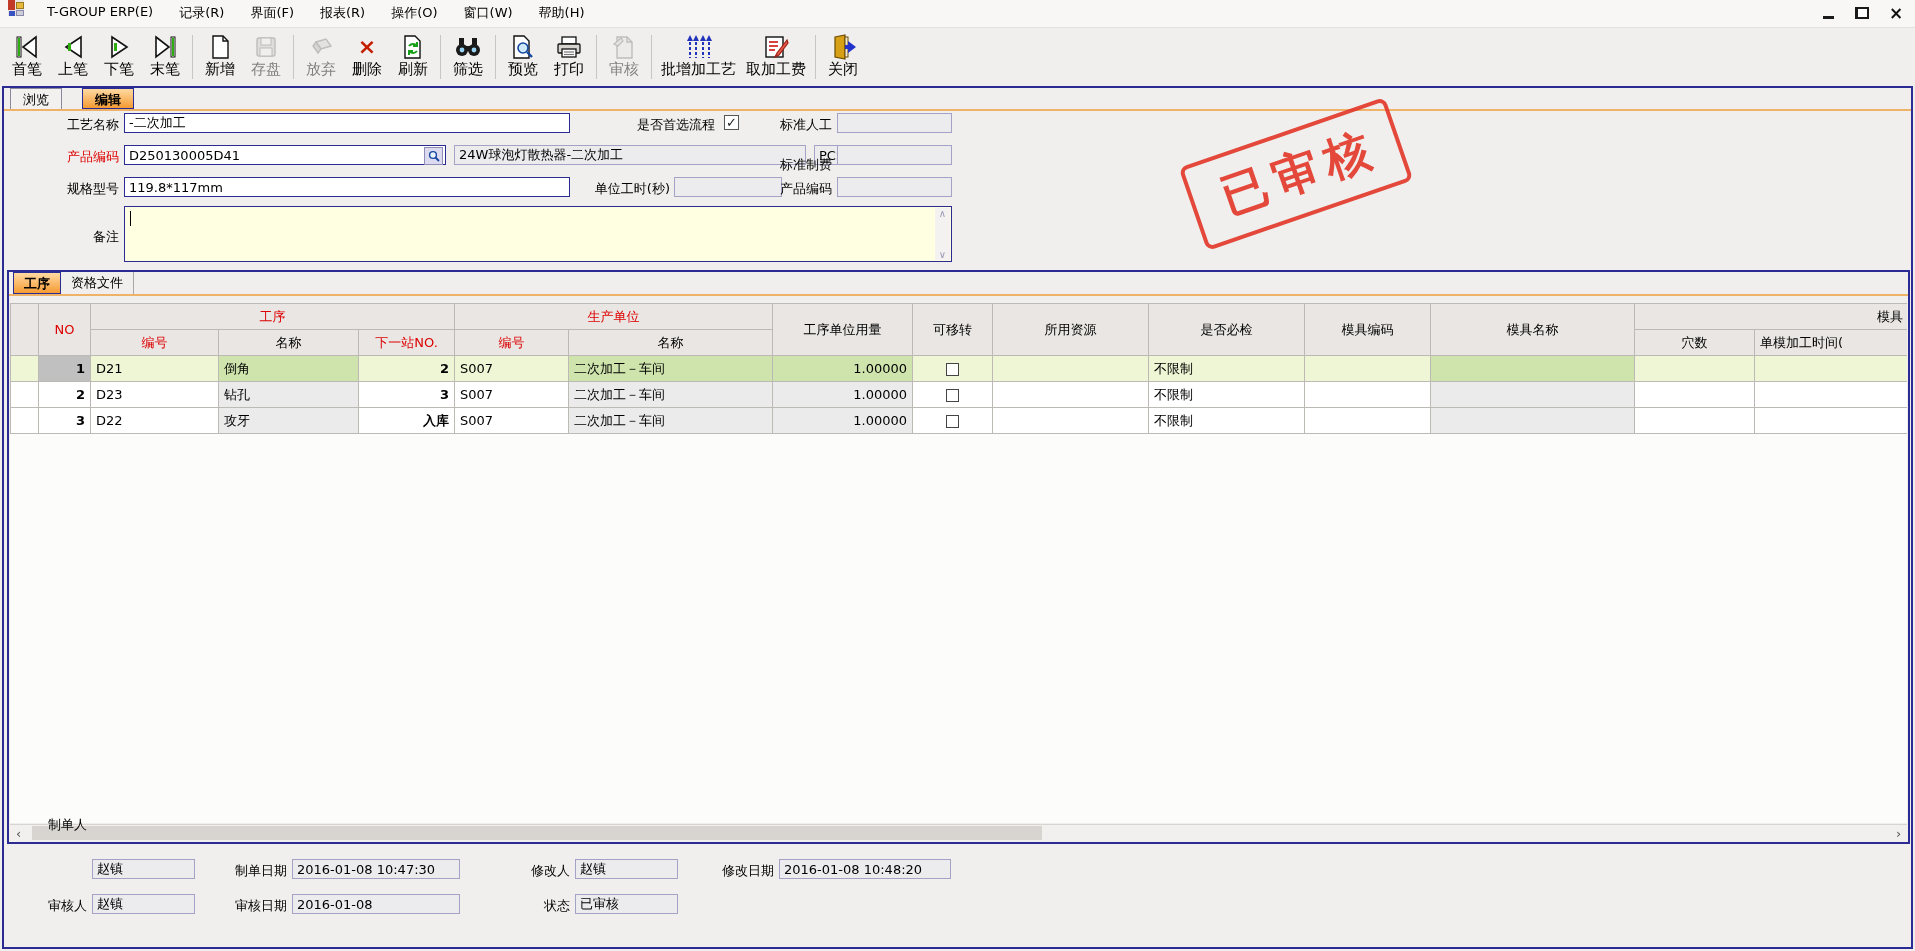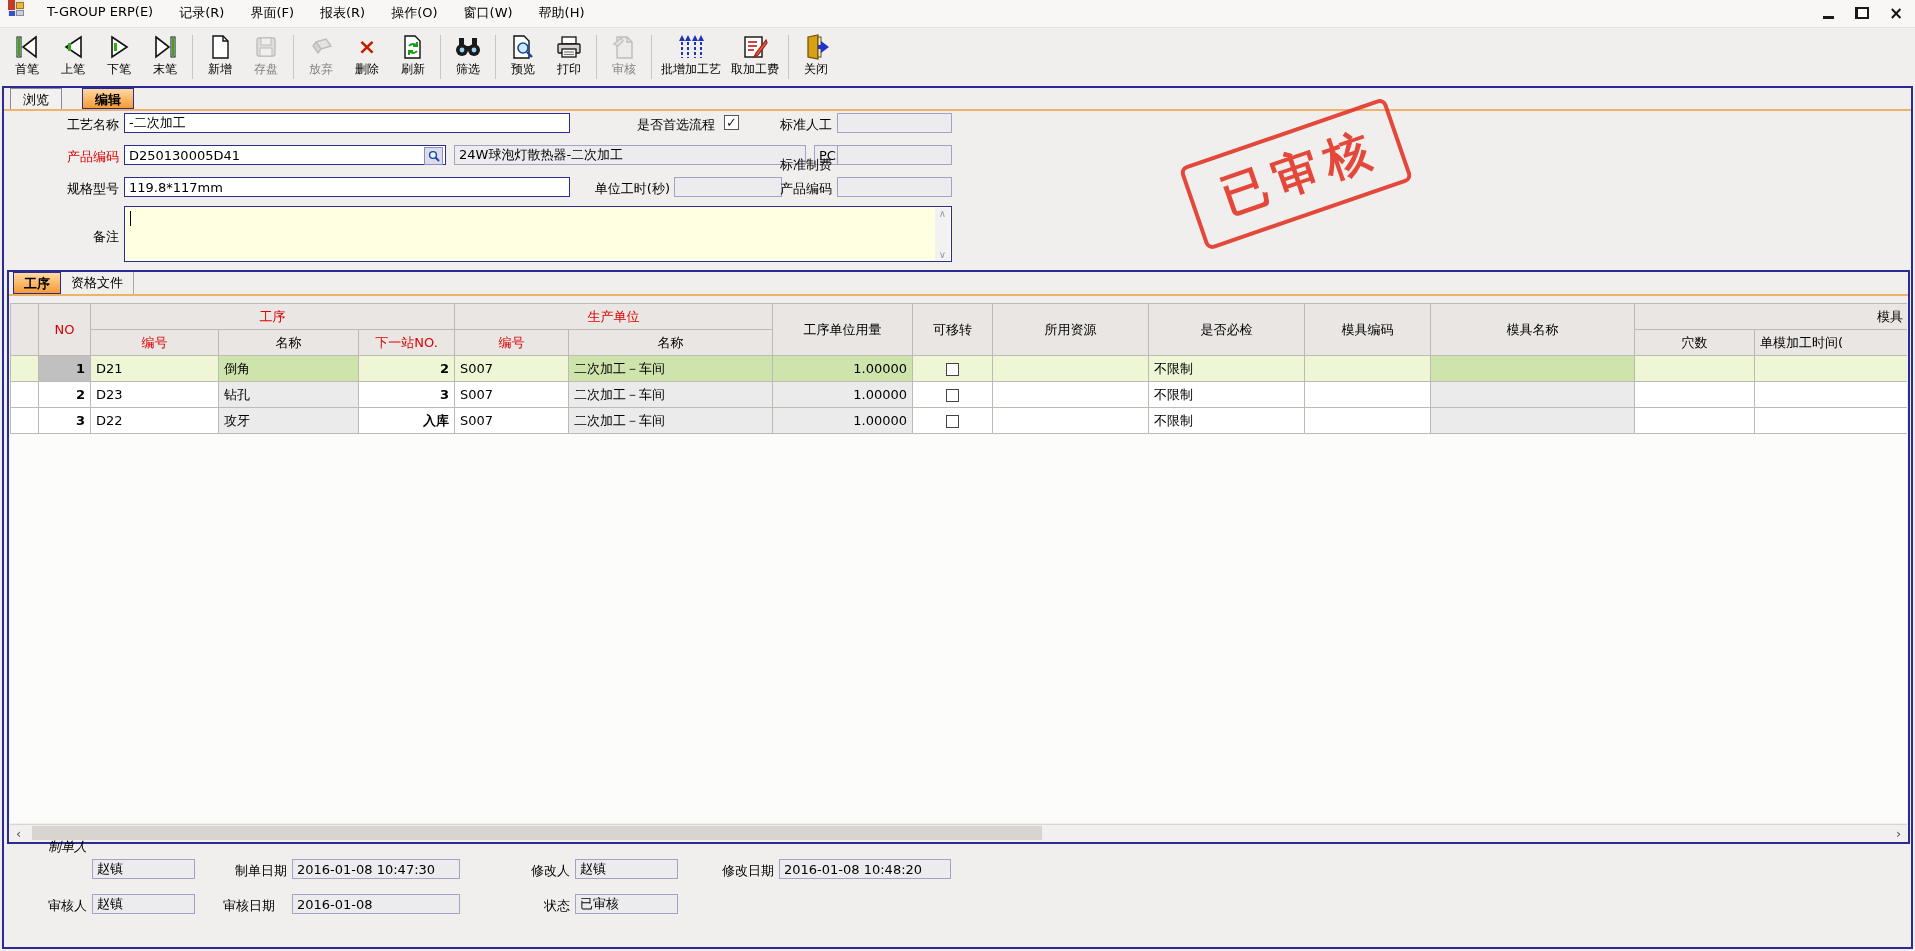--- a/index.html
+++ b/index.html
@@ -20,21 +20,21 @@
   .ic-min { width:11px; height:3px; background:#1a1a1a; margin-top:9px; }
   .ic-restore { position:relative; width:12px; height:12px; }
   .ic-restore::before { content:""; position:absolute; right:0; top:0; width:9px; height:8px; border:2px solid #1a1a1a; background:#fff; }
   .ic-restore::after { content:""; position:absolute; left:0; bottom:0; width:9px; height:8px; border:2px solid #1a1a1a; background:#fff; }
   .ic-close { font-size:17px; font-weight:bold; color:#111; line-height:14px; }
 
   
   .toolbar { position:absolute; top:28px; left:0; width:1915px; height:58px; background:#f1efed; display:flex; align-items:center; padding-left:4px; }
   .tb-btn { display:flex; flex-direction:column; align-items:center; justify-content:flex-start; min-width:46px; padding:2px 4px 1px; height:54px; border:1px solid transparent; cursor:default; }
   .tb-btn .ico { height:28px; display:flex; align-items:center; justify-content:center; }
-  .tb-btn .cap { font-size:12px; line-height:16px; white-space:nowrap; }
+  .tb-btn .cap { font-size:15px; line-height:16px; white-space:nowrap; }
   .tb-btn.disabled { filter:grayscale(1); opacity:.48; }
   .tb-sep { width:1px; height:44px; background:#c9c6c2; margin:0 4px; }
   .xglyph { font-size:22px; font-weight:bold; color:#c41e00; line-height:22px; }
 
   
   .main { position:absolute; top:86px; left:2px; width:1911px; height:863px; border:2px solid #2b2b94; background:#f0efed; }
 
   
   .tabstrip { position:absolute; top:0; left:0; right:0; height:21px; display:flex; padding-left:6px; }
   .tab { padding:1px 12px 0; border:1px solid #8a889a; border-bottom:none; background:#f2f1ef; margin-right:20px; height:21px; line-height:19px; }
@@ -463,29 +463,29 @@
       </table>
     </div>
 
     <div class="hscroll">
       <span class="arr l">‹</span>
       <span class="thumb"></span>
       <span class="arr r">›</span>
     </div>
   </div>
 
-  <span class="footer-lbl" style="left:35px; top:750px; width:48px;font-style:italic;">制单人</span>
+  <span class="footer-lbl" style="left:35px; top:728px; width:48px;">制单人</span>
   <input class="abs fld ro" style="left: 88px; top: 771px; width: 103px;" readonly="" value="赵镇">
   <span class="footer-lbl" style="left:205px; top:774px; width:78px;">制单日期</span>
   <input class="abs fld ro" style="left: 288px; top: 771px; width: 168px;" readonly="" value="2016-01-08 10:47:30">
   <span class="footer-lbl" style="left:508px; top:774px; width:58px;">修改人</span>
   <input class="abs fld ro" style="left: 571px; top: 771px; width: 103px;" readonly="" value="赵镇">
   <span class="footer-lbl" style="left:692px; top:774px; width:78px;">修改日期</span>
   <input class="abs fld ro" style="left: 775px; top: 771px; width: 172px;" readonly="" value="2016-01-08 10:48:20">
 
   <span class="footer-lbl" style="left:35px; top:809px; width:48px;">审核人</span>
   <input class="abs fld ro" style="left: 88px; top: 806px; width: 103px;" readonly="" value="赵镇">
-  <span class="footer-lbl" style="left:193px; top:809px; width:78px;">审核日期</span>
+  <span class="footer-lbl" style="left:205px; top:809px; width:78px;">审核日期</span>
   <input class="abs fld ro" style="left: 288px; top: 806px; width: 168px;" readonly="" value="2016-01-08">
   <span class="footer-lbl" style="left:523px; top:809px; width:43px;">状态</span>
   <input class="abs fld ro" style="left: 571px; top: 806px; width: 103px;" readonly="" value="已审核">
 
 </div>
 
 </body></html>

